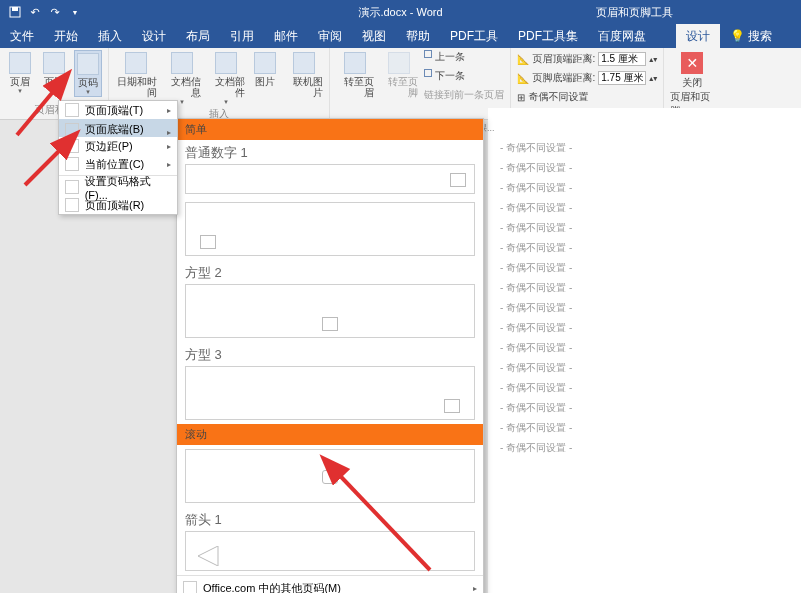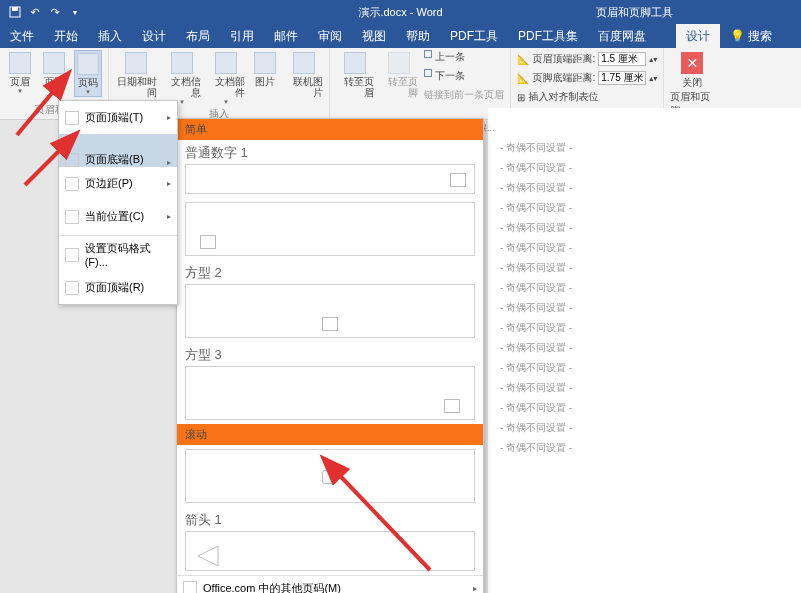--- a/index.html
+++ b/index.html
@@ -31,21 +31,21 @@
 .checkbox-col { display: flex; flex-direction: column; gap: 1px; font-size: 10px; }
 .chk { display: flex; align-items: center; gap: 3px; height: 18px; }
 .chk input { width: 11px; height: 11px; }
 .spin-col { display: flex; flex-direction: column; gap: 1px; font-size: 10px; }
 .spin { display: flex; align-items: center; gap: 3px; height: 18px; }
 .spin input { width: 48px; height: 14px; font-size: 10px; border: 1px solid #bbb; padding: 0 2px; }
 .close-btn { display: flex; flex-direction: column; align-items: center; width: 44px; padding-top: 2px; }
 .close-btn .x { width: 22px; height: 22px; background: #e85c5c; color: #fff; display: flex; align-items: center; justify-content: center; font-size: 14px; }
 
 .submenu { position: absolute; left: 58px; top: 100px; width: 120px; background: #fff; border: 1px solid #c6c6c6; box-shadow: 2px 2px 5px rgba(0,0,0,0.2); font-size: 11px; z-index: 5; }
-.submenu-item { display: flex; align-items: center; height: 33px; padding: 0 6px; gap: 6px; position: relative; }
+.submenu-item { display: flex; align-items: center; height: 18px; padding: 0 6px; gap: 6px; position: relative; }
 .submenu-item.sel { background: #c7d7e6; align-items: flex-end; }
 .submenu-item .si-icon { width: 14px; height: 14px; border: 1px solid #ccc; }
 .submenu-item .arrow { margin-left: auto; font-size: 8px; color: #666; }
 .submenu-sep { height: 1px; background: #e0e0e0; margin: 2px 0; }
 
 .gallery { position: absolute; left: 176px; top: 118px; width: 308px; background: #fff; border: 1px solid #c6c6c6; box-shadow: 2px 2px 6px rgba(0,0,0,0.25); z-index: 4; font-size: 11px; }
 .gal-cat { background: #f97316; color: #444; padding: 3px 8px; font-size: 11px; }
 .gal-item { padding: 4px 8px; }
 .gal-item .lbl { font-size: 13px; color: #666; margin-bottom: 2px; }
 .gal-preview { height: 54px; border: 1px solid #d0d0d0; background: #fff; position: relative; }
@@ -187,21 +187,21 @@
           <span style="font-size:8px">▴▾</span>
         </div>
       <div class="spin">
           <span>📐</span>
           <span>页脚底端距离:</span>
           <input value="1.75 厘米" style="">
           <span style="font-size:8px">▴▾</span>
         </div>
       <div class="spin">
           <span>⊞</span>
-          <span>插入对齐制表位</span>
+          <span>奇偶不同设置</span>
         </div>
     </div>
     <div class="group-label">位置</div>
   </div>
 
   <div class="rgroup" style="border-right:none">
     <div class="close-btn">
       <div class="x">✕</div>
       <div class="lbl" style="font-size:10px;margin-top:2px">关闭</div>
       <div class="lbl" style="font-size:10px">页眉和页脚</div>

